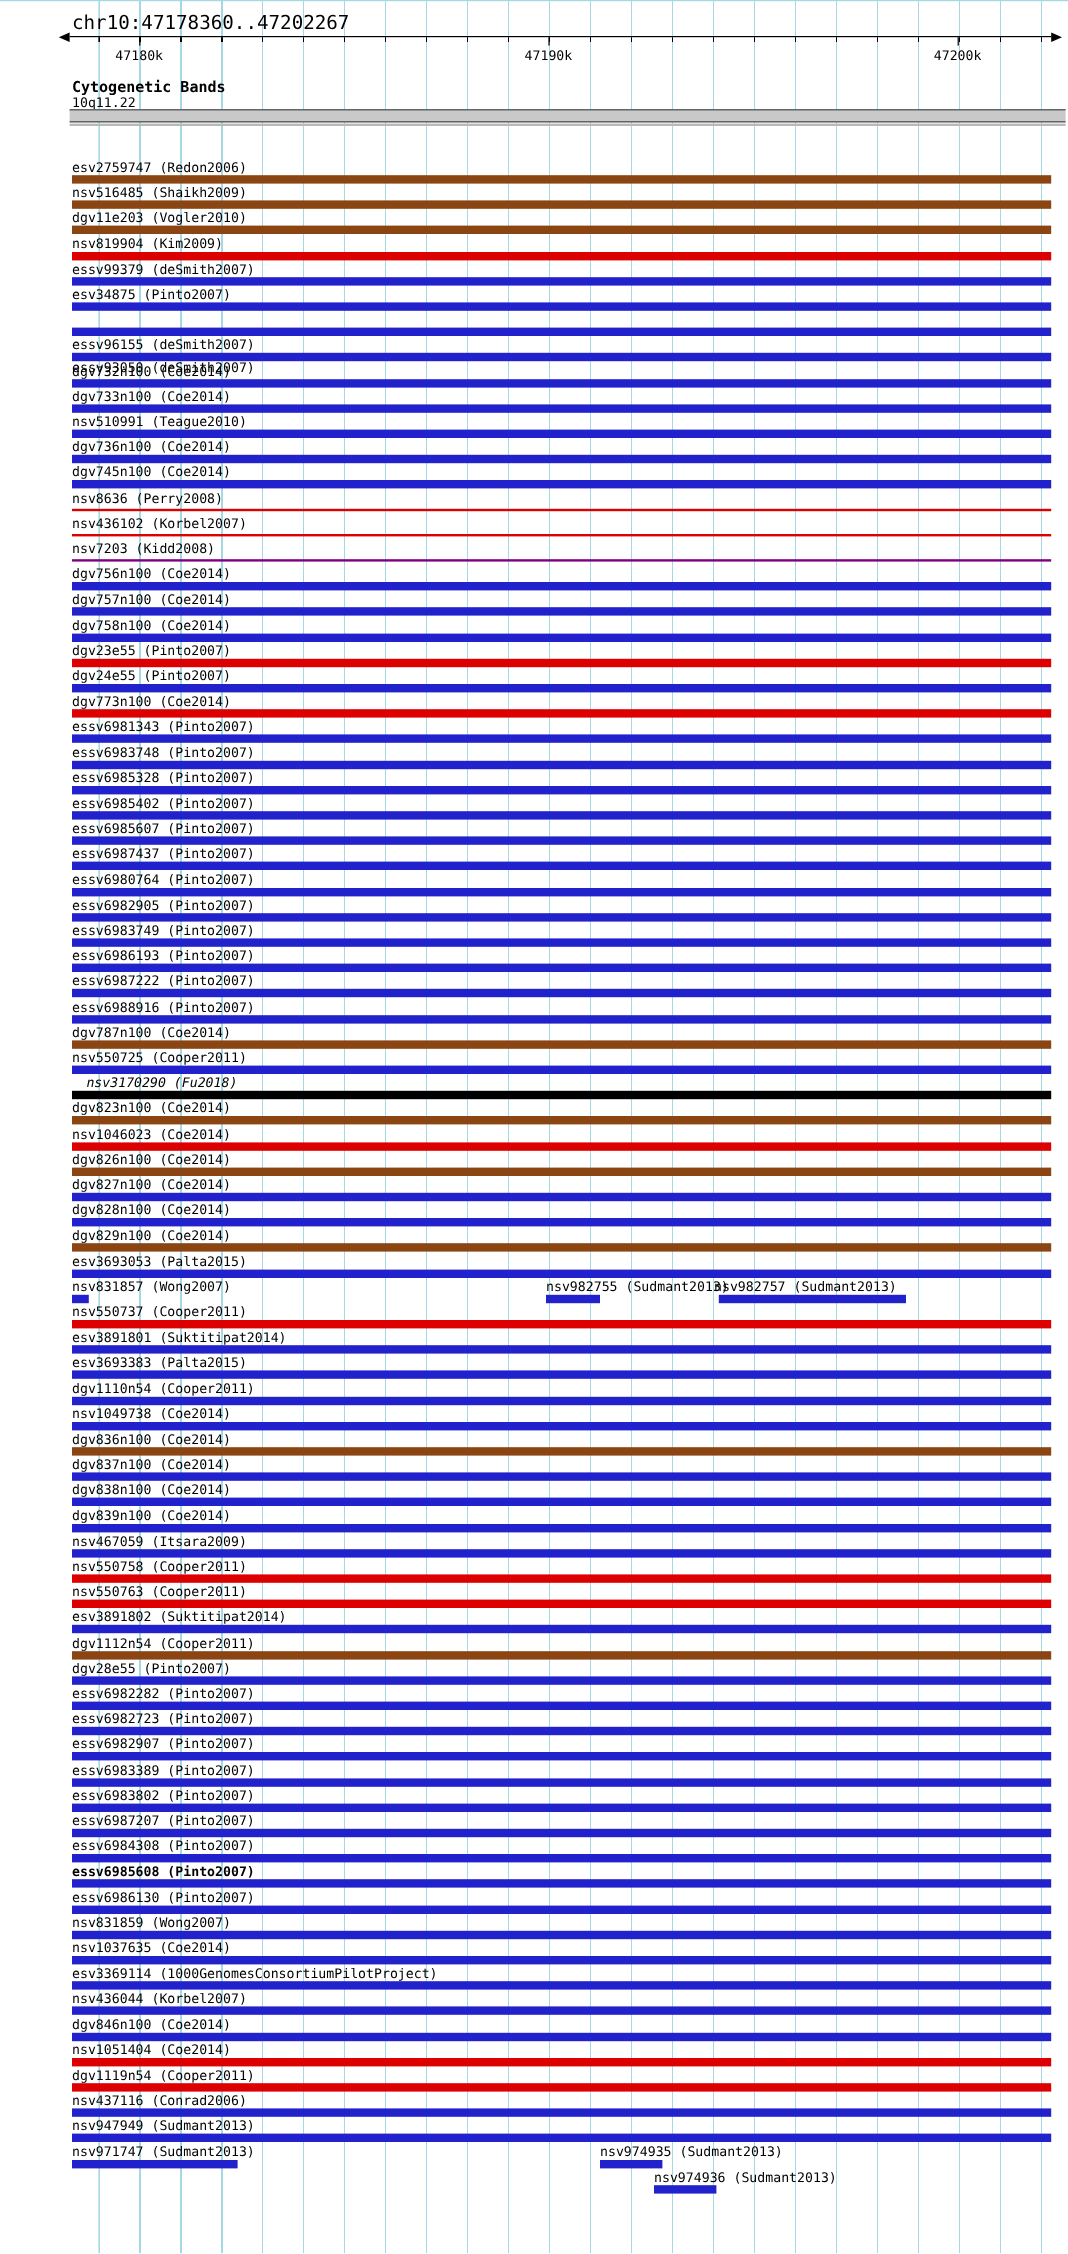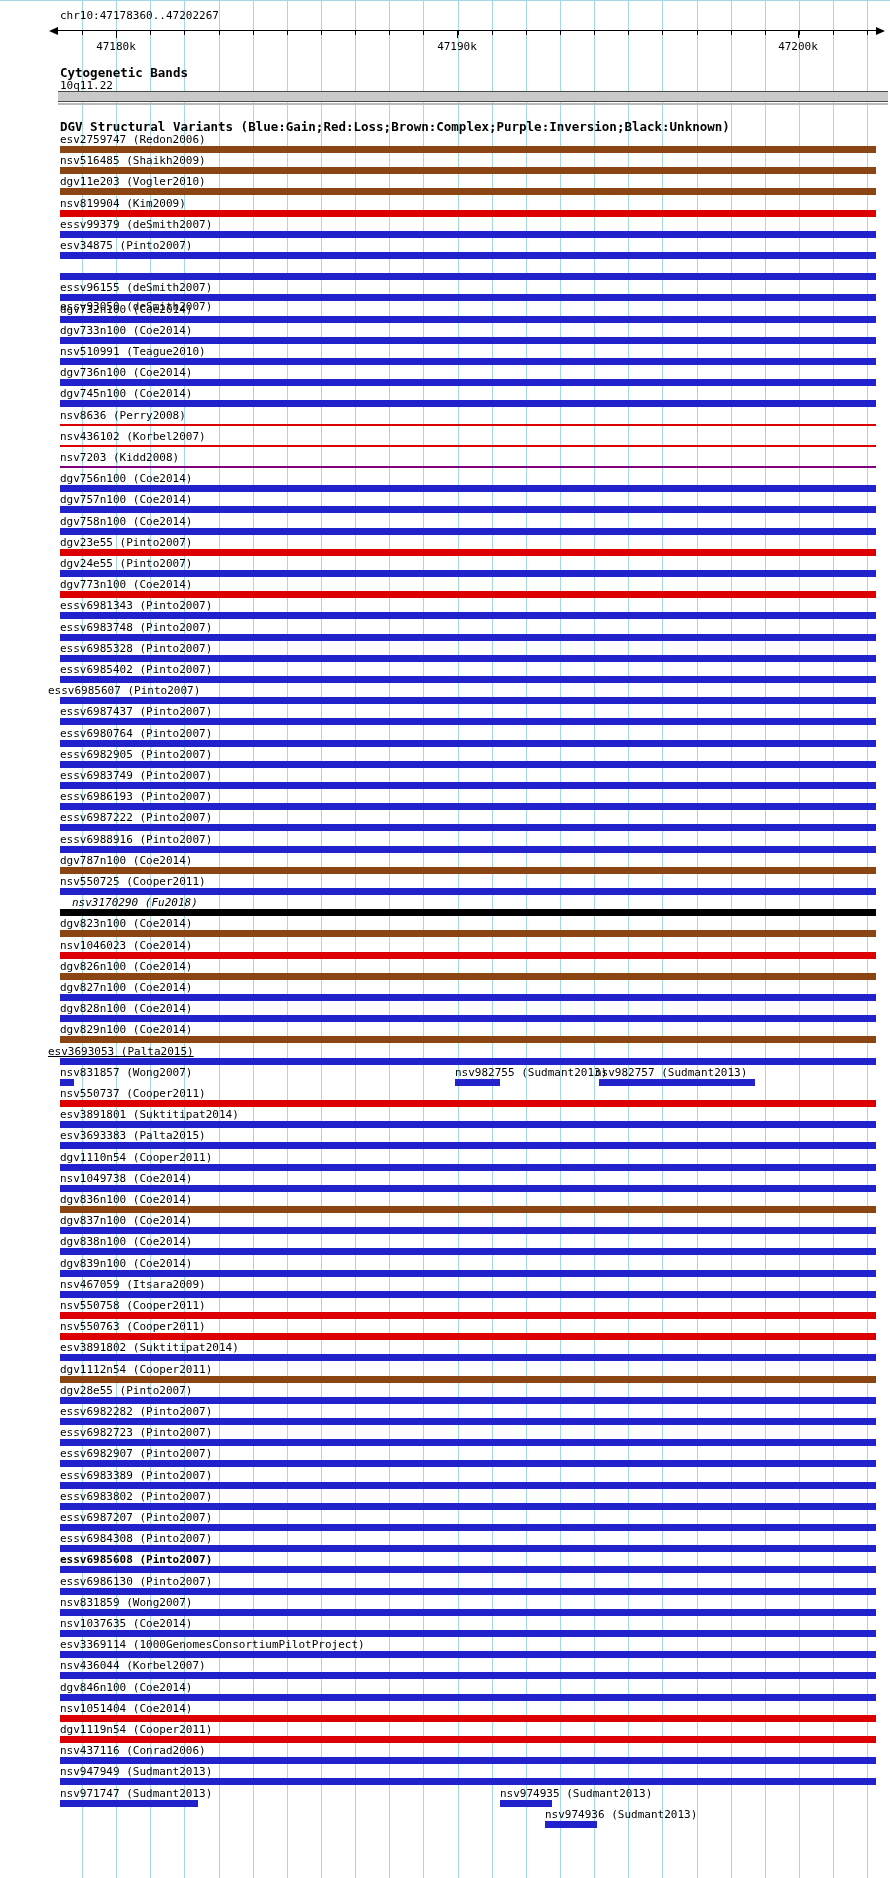--- a/index.html
+++ b/index.html
@@ -1,21 +1,21 @@
 <!DOCTYPE html>
 <html><head>
 <meta charset="utf-8">
 <style>
   html,body{margin:0;padding:0;background:#fff}
   .browser{position:relative;width:890px;height:1878px;background:#fff;
     font-family:"DejaVu Sans Mono","Liberation Mono",monospace;color:#000;overflow:hidden}
   .grid{position:absolute;top:0;bottom:0;left:82px;right:0;
     background:repeating-linear-gradient(90deg,#a5d8e5 0px,#a5d8e5 1px,transparent 1px,transparent 34.14px)}
   .topline{position:absolute;top:0;left:0;right:0;height:1px;background:#a5d8e5}
-  .pos{position:absolute;top:9px;left:60px;font-size:11px;white-space:nowrap}
+  .pos{position:absolute;top:9px;left:60px;font-size:16px;white-space:nowrap}
   .rline{position:absolute;top:30px;left:58px;width:818px;height:1px;background:#000}
   .rarrow{position:absolute;width:0;height:0;border-top:4px solid transparent;border-bottom:4px solid transparent}
   .rarrow.left{top:27px;left:49px;border-right:9px solid #000}
   .rarrow.right{top:27px;left:876px;border-left:9px solid #000}
   .minorticks{position:absolute;top:31px;left:82px;width:794px;height:4px;
     background:repeating-linear-gradient(90deg,#000 0px,#000 1px,transparent 1px,transparent 34.14px)}
   .majortick{position:absolute;top:31px;width:1px;height:7px;background:#000}
   .ticklabel{position:absolute;top:40px;transform:translateX(-50%);font-size:11px}
   .trackheader{position:absolute;left:60px;font-weight:bold;font-size:12.5px;white-space:nowrap}
   #cyto-header{top:65px}
@@ -46,21 +46,20 @@
       <div class="ticklabel" style="left: 457px;">47190k</div>
       <div class="majortick" style="left: 798px;"></div>
       <div class="ticklabel" style="left: 798px;">47200k</div>
     </div>
 
   <div class="trackheader" id="cyto-header">Cytogenetic Bands</div>
   <div class="bandlabel">10q11.22</div>
   <div class="band"></div>
   <div class="bandshadow"></div>
 
-  <div class="trackheader" id="dgv-header">DGV Structural Variants (Blue:Gain;Red:Loss;Brown:Complex;Purple:Inversion;Black:Unknown)</div>
   <div id="rows">
       <div class="vlabel" style="left: 60px; top: 134px;">esv2759747 (Redon2006)</div>
       <div class="vbar" style="left: 60px; width: 816px; top: 146px; height: 7px; background: rgb(139, 69, 19);"></div>
       <div class="vlabel" style="left: 60px; top: 155px;">nsv516485 (Shaikh2009)</div>
       <div class="vbar" style="left: 60px; width: 816px; top: 167px; height: 7px; background: rgb(139, 69, 19);"></div>
       <div class="vlabel" style="left: 60px; top: 176px;">dgv11e203 (Vogler2010)</div>
       <div class="vbar" style="left: 60px; width: 816px; top: 188px; height: 7px; background: rgb(139, 69, 19);"></div>
       <div class="vlabel" style="left: 60px; top: 198px;">nsv819904 (Kim2009)</div>
       <div class="vbar" style="left: 60px; width: 816px; top: 210px; height: 7px; background: rgb(221, 0, 0);"></div>
       <div class="vlabel" style="left: 60px; top: 219px;">essv99379 (deSmith2007)</div>
@@ -100,21 +99,21 @@
       <div class="vlabel" style="left: 60px; top: 579px;">dgv773n100 (Coe2014)</div>
       <div class="vbar" style="left: 60px; width: 816px; top: 591px; height: 7px; background: rgb(221, 0, 0);"></div>
       <div class="vlabel" style="left: 60px; top: 600px;">essv6981343 (Pinto2007)</div>
       <div class="vbar" style="left: 60px; width: 816px; top: 612px; height: 7px; background: rgb(34, 34, 204);"></div>
       <div class="vlabel" style="left: 60px; top: 622px;">essv6983748 (Pinto2007)</div>
       <div class="vbar" style="left: 60px; width: 816px; top: 634px; height: 7px; background: rgb(34, 34, 204);"></div>
       <div class="vlabel" style="left: 60px; top: 643px;">essv6985328 (Pinto2007)</div>
       <div class="vbar" style="left: 60px; width: 816px; top: 655px; height: 7px; background: rgb(34, 34, 204);"></div>
       <div class="vlabel" style="left: 60px; top: 664px;">essv6985402 (Pinto2007)</div>
       <div class="vbar" style="left: 60px; width: 816px; top: 676px; height: 7px; background: rgb(34, 34, 204);"></div>
-      <div class="vlabel" style="left: 48px; top: 685px;">essv6985607 (Pinto2007)</div>
+      <div class="vlabel" style="left: 60px; top: 685px;">essv6985607 (Pinto2007)</div>
       <div class="vbar" style="left: 60px; width: 816px; top: 697px; height: 7px; background: rgb(34, 34, 204);"></div>
       <div class="vlabel" style="left: 60px; top: 706px;">essv6987437 (Pinto2007)</div>
       <div class="vbar" style="left: 60px; width: 816px; top: 718px; height: 7px; background: rgb(34, 34, 204);"></div>
       <div class="vlabel" style="left: 60px; top: 728px;">essv6980764 (Pinto2007)</div>
       <div class="vbar" style="left: 60px; width: 816px; top: 740px; height: 7px; background: rgb(34, 34, 204);"></div>
       <div class="vlabel" style="left: 60px; top: 749px;">essv6982905 (Pinto2007)</div>
       <div class="vbar" style="left: 60px; width: 816px; top: 761px; height: 7px; background: rgb(34, 34, 204);"></div>
       <div class="vlabel" style="left: 60px; top: 770px;">essv6983749 (Pinto2007)</div>
       <div class="vbar" style="left: 60px; width: 816px; top: 782px; height: 7px; background: rgb(34, 34, 204);"></div>
       <div class="vlabel" style="left: 60px; top: 791px;">essv6986193 (Pinto2007)</div>
@@ -134,21 +133,21 @@
       <div class="vlabel" style="left: 60px; top: 940px;">nsv1046023 (Coe2014)</div>
       <div class="vbar" style="left: 60px; width: 816px; top: 952px; height: 7px; background: rgb(221, 0, 0);"></div>
       <div class="vlabel" style="left: 60px; top: 961px;">dgv826n100 (Coe2014)</div>
       <div class="vbar" style="left: 60px; width: 816px; top: 973px; height: 7px; background: rgb(139, 69, 19);"></div>
       <div class="vlabel" style="left: 60px; top: 982px;">dgv827n100 (Coe2014)</div>
       <div class="vbar" style="left: 60px; width: 816px; top: 994px; height: 7px; background: rgb(34, 34, 204);"></div>
       <div class="vlabel" style="left: 60px; top: 1003px;">dgv828n100 (Coe2014)</div>
       <div class="vbar" style="left: 60px; width: 816px; top: 1015px; height: 7px; background: rgb(34, 34, 204);"></div>
       <div class="vlabel" style="left: 60px; top: 1024px;">dgv829n100 (Coe2014)</div>
       <div class="vbar" style="left: 60px; width: 816px; top: 1036px; height: 7px; background: rgb(139, 69, 19);"></div>
-      <div class="vlabel" style="left: 48px; top: 1046px; text-decoration: underline;">esv3693053 (Palta2015)</div>
+      <div class="vlabel" style="left: 60px; top: 1046px;">esv3693053 (Palta2015)</div>
       <div class="vbar" style="left: 60px; width: 816px; top: 1058px; height: 7px; background: rgb(34, 34, 204);"></div>
       <div class="vlabel" style="left: 60px; top: 1067px;">nsv831857 (Wong2007)</div>
       <div class="vbar" style="left: 60px; width: 14px; top: 1079px; height: 7px; background: rgb(34, 34, 204);"></div>
       <div class="vlabel" style="left: 455px; top: 1067px;">nsv982755 (Sudmant2013)</div>
       <div class="vbar" style="left: 455px; width: 45px; top: 1079px; height: 7px; background: rgb(34, 34, 204);"></div>
       <div class="vlabel" style="left: 595px; top: 1067px;">nsv982757 (Sudmant2013)</div>
       <div class="vbar" style="left: 599px; width: 156px; top: 1079px; height: 7px; background: rgb(34, 34, 204);"></div>
       <div class="vlabel" style="left: 60px; top: 1088px;">nsv550737 (Cooper2011)</div>
       <div class="vbar" style="left: 60px; width: 816px; top: 1100px; height: 7px; background: rgb(221, 0, 0);"></div>
       <div class="vlabel" style="left: 60px; top: 1109px;">esv3891801 (Suktitipat2014)</div>

